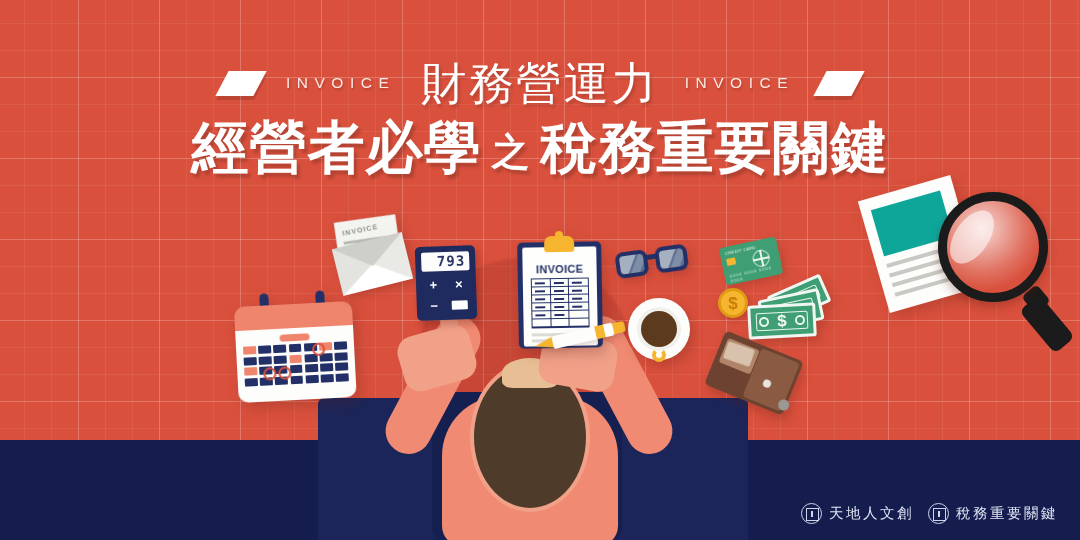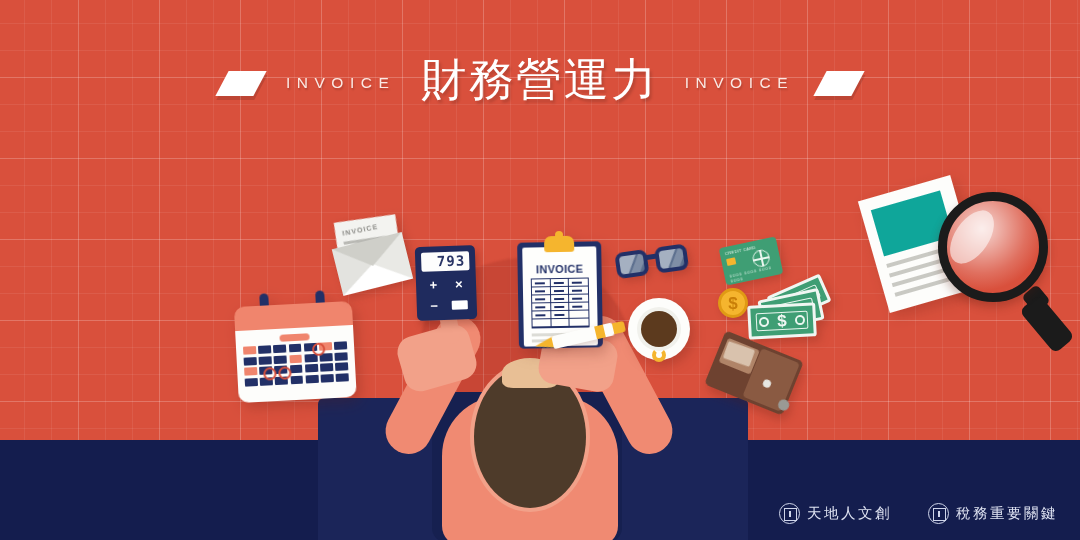--- a/index.html
+++ b/index.html
@@ -49,21 +49,21 @@
     transform:skewX(-28deg);
     box-shadow:3px 4px 0 rgba(0,0,0,.13);
   }
   .kicker{
     color:#fbe9e4;font-size:15.5px;letter-spacing:6.5px;
     font-weight:400;text-shadow:1px 2px 2px rgba(0,0,0,.18);
     white-space:nowrap;
   }
   .title-cn{
     color:#ffffff;font-size:45px;font-weight:300;letter-spacing:2.5px;
-    font-family:Liberation Mono, monospace;
+    font-family:Liberation Sans, sans-serif;
     text-shadow:2px 3px 3px rgba(0,0,0,.16);
     white-space:nowrap;line-height:1;
   }
   .headline{
     margin-top:4px;
     color:#ffffff;font-size:57px;font-weight:bold;letter-spacing:1px;
     font-family:"DejaVu Sans","Liberation Sans",sans-serif;
     text-shadow:3px 4px 3px rgba(0,0,0,.18);
     white-space:nowrap;line-height:1.12;
   }
@@ -387,21 +387,21 @@
     background:#1b1b1b;border-radius:7px;transform:rotate(-40deg);
   }
   .mag-neck{
     position:absolute;left:88px;top:96px;width:20px;height:22px;
     background:#1b1b1b;border-radius:5px;transform:rotate(-40deg);
   }
 
   
   .footer{
     position:absolute;right:22px;bottom:16px;z-index:60;
-    display:flex;align-items:flex-start;gap:36px;margin-top:34px;
+    display:flex;align-items:flex-start;gap:14px;margin-top:34px;
   }
   .brand{display:flex;align-items:center;gap:7px;}
   .brand-mark{
     width:21px;height:21px;border:1.6px solid #cfd5ea;border-radius:50%;
     position:relative;flex:none;
   }
   .brand-mark:before{
     content:"";position:absolute;left:4px;top:4px;width:11px;height:11px;
     border:1.4px solid #cfd5ea;
   }
@@ -423,20 +423,23 @@
   <div class="bg-grid"></div>
   <div class="bg-navy"></div>
 
   <div class="header">
     <div class="eyebrow-row">
       <span class="para"></span>
       <span class="kicker">INVOICE</span>
       <span class="title-cn">財務營運力</span>
       <span class="kicker">INVOICE</span>
       <span class="para"></span>
+    </div>
+    <div class="headline">
+      <span>經營者必學</span><span class="zhi">之</span><span>稅務重要關鍵</span>
     </div>
   </div>
 
   <div class="scene">
 
     <div class="shadow-blob"></div>
     <div class="desk"></div>
     <div class="chair"></div>
 
     <div class="person">

